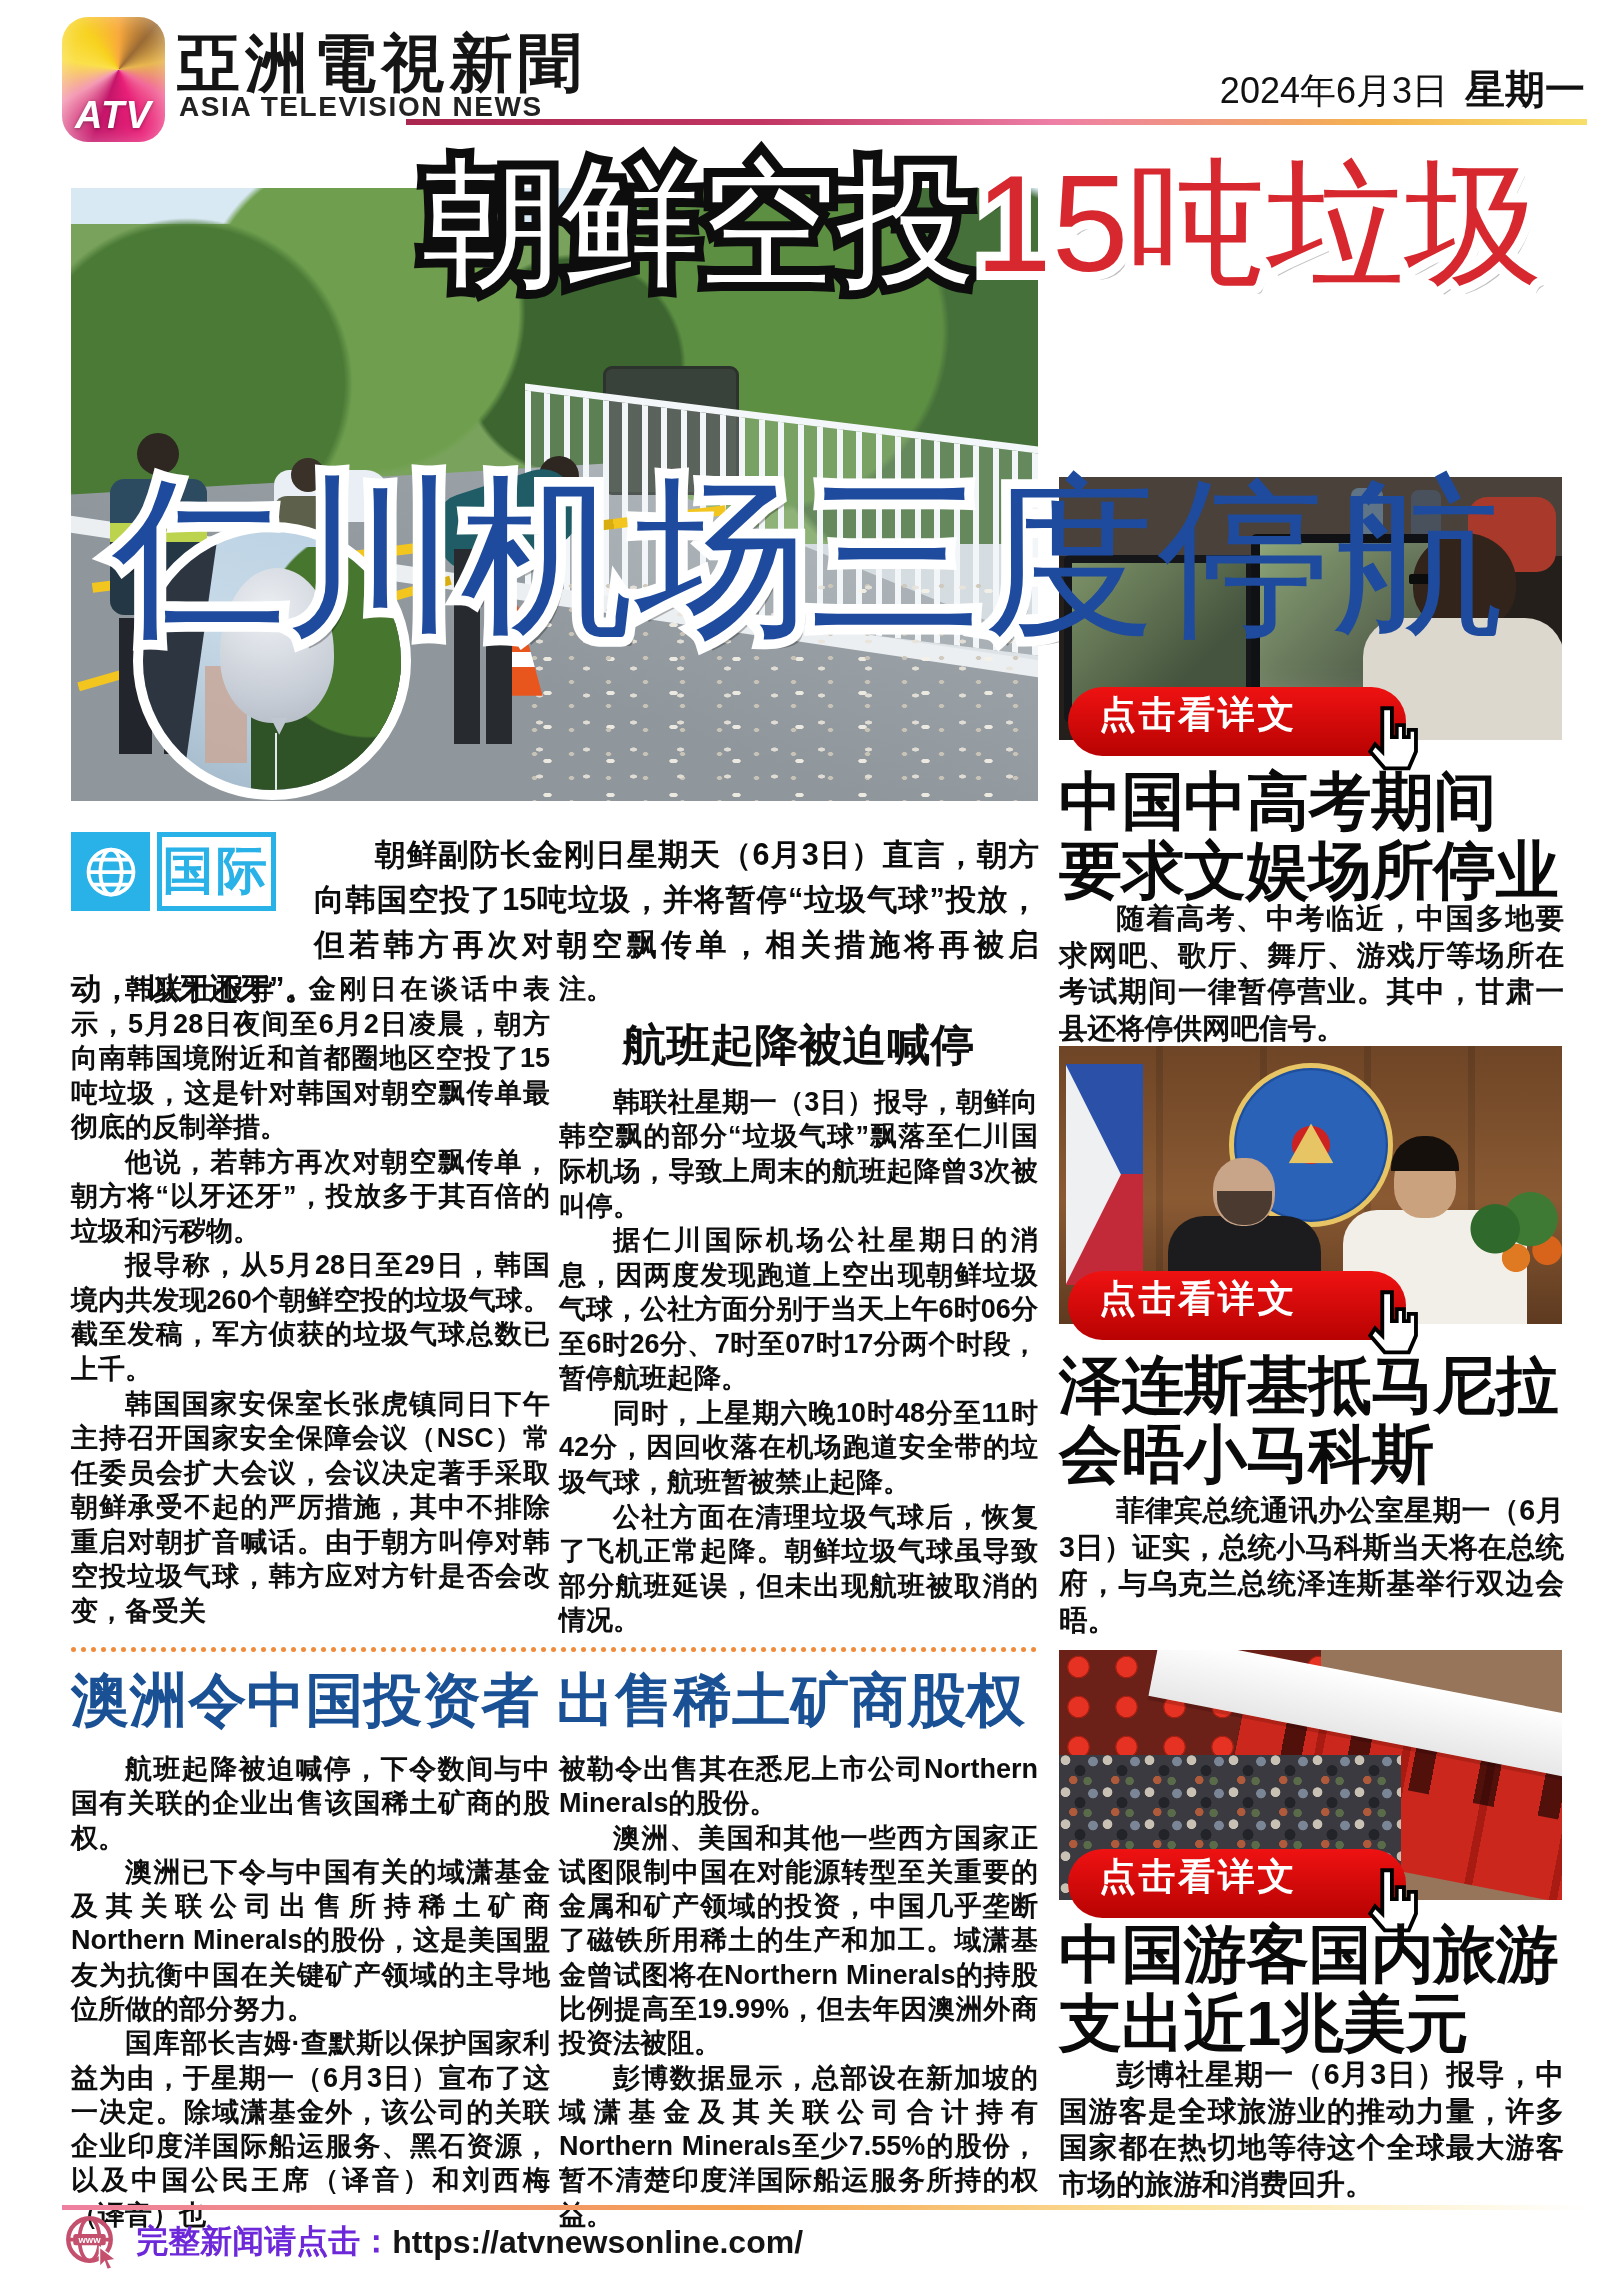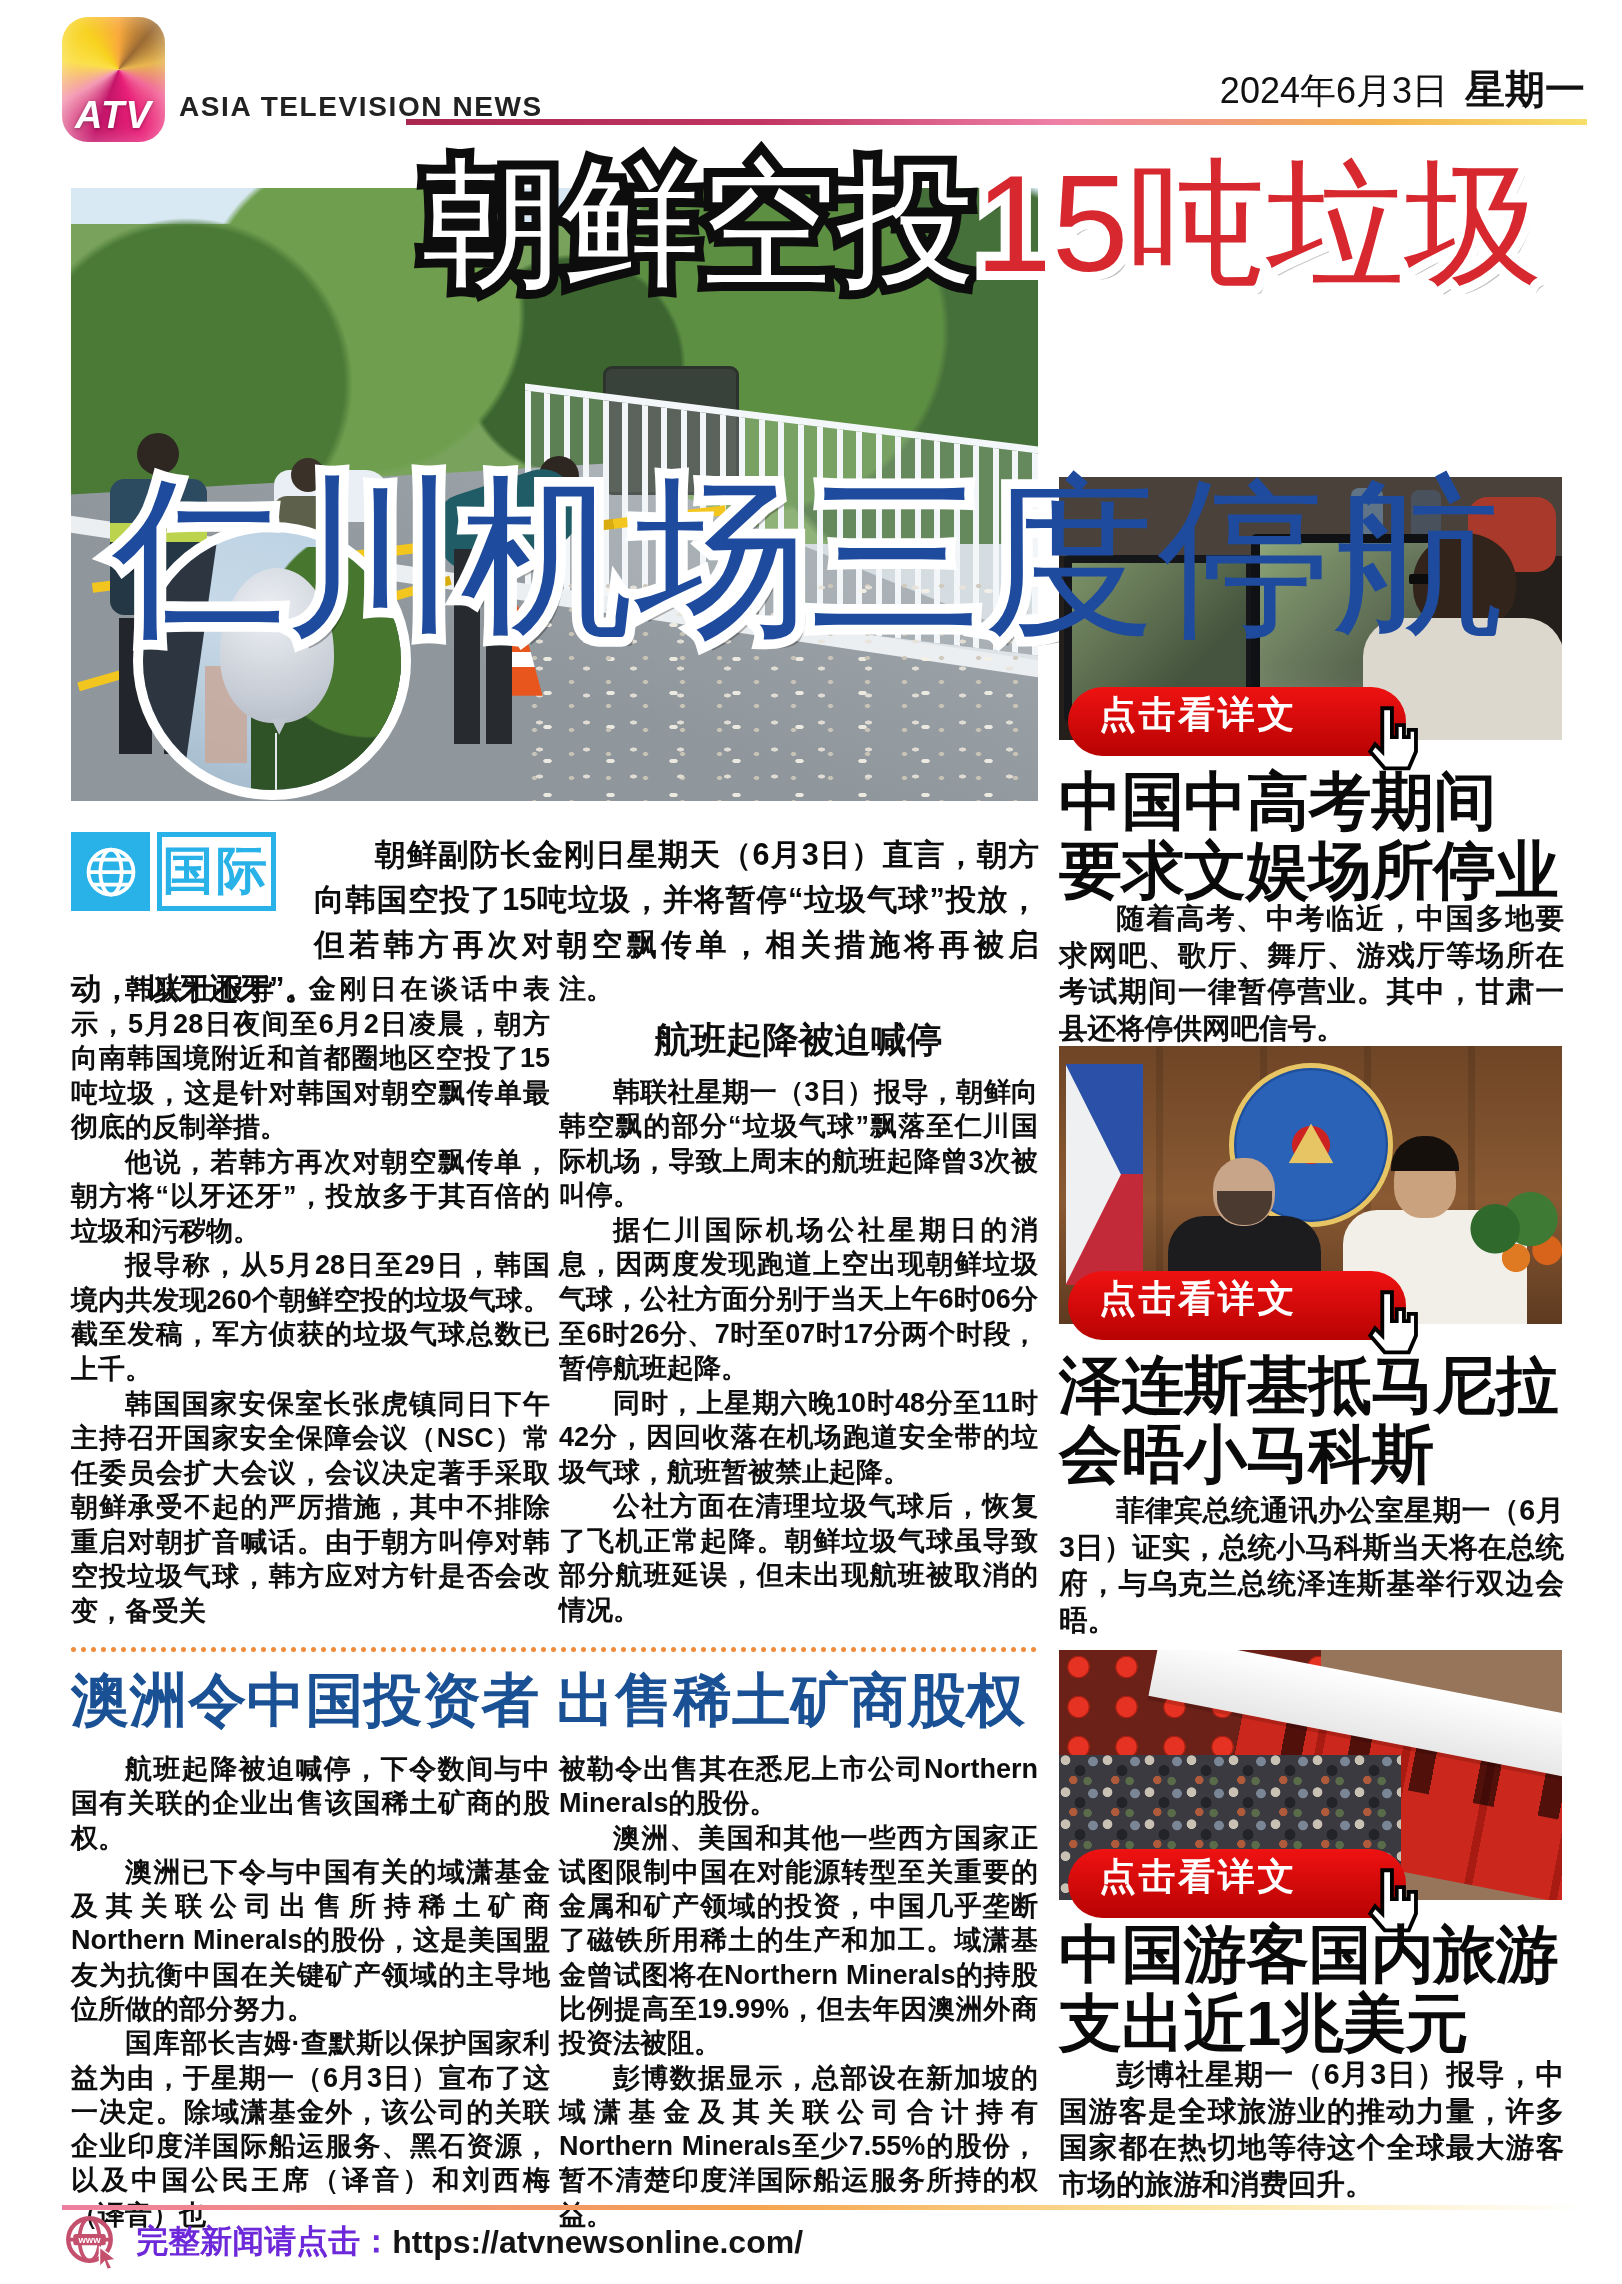--- a/index.html
+++ b/index.html
@@ -105,21 +105,21 @@
   .badge-box{width:109px;height:69px;border:5.2px solid #29b2e8;margin-left:6.5px;display:flex;align-items:center;justify-content:center;}
   .badge-box span{color:#29b2e8;font-size:51px;font-weight:900;letter-spacing:2.6px;}
   .lead-text{text-indent:2em;}
 
   
   .col{position:absolute;width:479px;font-size:27px;line-height:1.28;text-align:justify;font-weight:600;color:#0e0e0e;}
   .col p{margin:0;text-indent:2em;}
   .col p.noindent{text-indent:0;}
   .col-l{left:71px;top:972px;}
   .col-m{left:559px;top:972px;}
-  .subhead{font-size:36px;font-weight:900;text-align:center;text-indent:0 !important;margin:10.4px 0 11.7px 0 !important;}
+  .subhead{font-size:44px;font-weight:900;text-align:center;text-indent:0 !important;margin:10.4px 0 11.7px 0 !important;}
   .dotted-div{position:absolute;left:71px;top:1647px;width:966px;border-top:5.8px dotted #ef8b3a;}
   .s2-headline{position:absolute;left:71px;top:1662px;width:974px;font-size:58px;font-weight:900;color:#1a5094;letter-spacing:0.6px;white-space:nowrap;}
   .s2col-l{left:71px;top:1752px;font-size:27px;line-height:1.27;}
   .s2col-m{left:559px;top:1752px;font-size:27px;line-height:1.27;}
 
   
   .sb-photo{left:1059px;width:503px;}
   .sp1{top:477px;height:263px;}
   .sp2{top:1046px;height:278px;}
   .sp3{top:1650px;height:250px;}
@@ -200,20 +200,21 @@
   .f-url{font-size:32px;font-weight:700;color:#141414;text-decoration:none;}
 </style>
 </head>
 <body>
 
 <div class="page">
 
   <div class="logo-icon">
     <div class="logo-atv">ATV</div>
   </div>
+  <div class="brand-cn">亞洲電視新聞</div>
   <div class="brand-en">ASIA TELEVISION NEWS</div>
   <div class="date-box">
     <span>2024年6月3日</span><span class="wd">星期一</span>
   </div>
   <div class="header-line"></div>
 
   <div class="photo photo-main">
     <div class="pm-sky"></div>
     <div class="pm-trees"></div>
     <div class="pm-road"></div>

